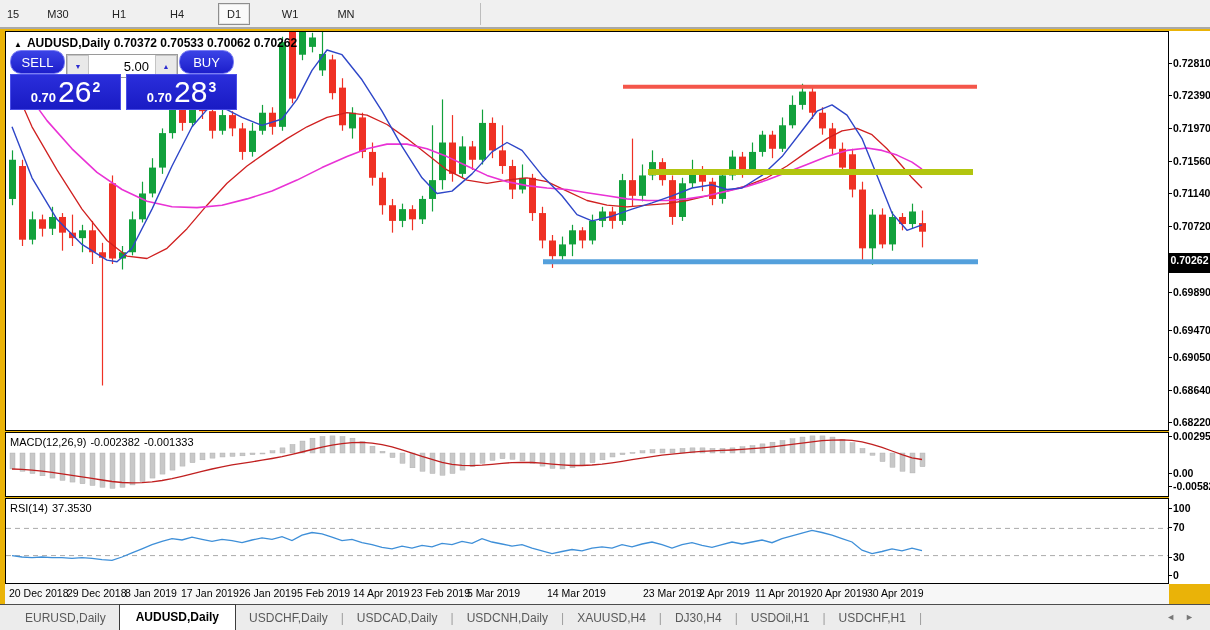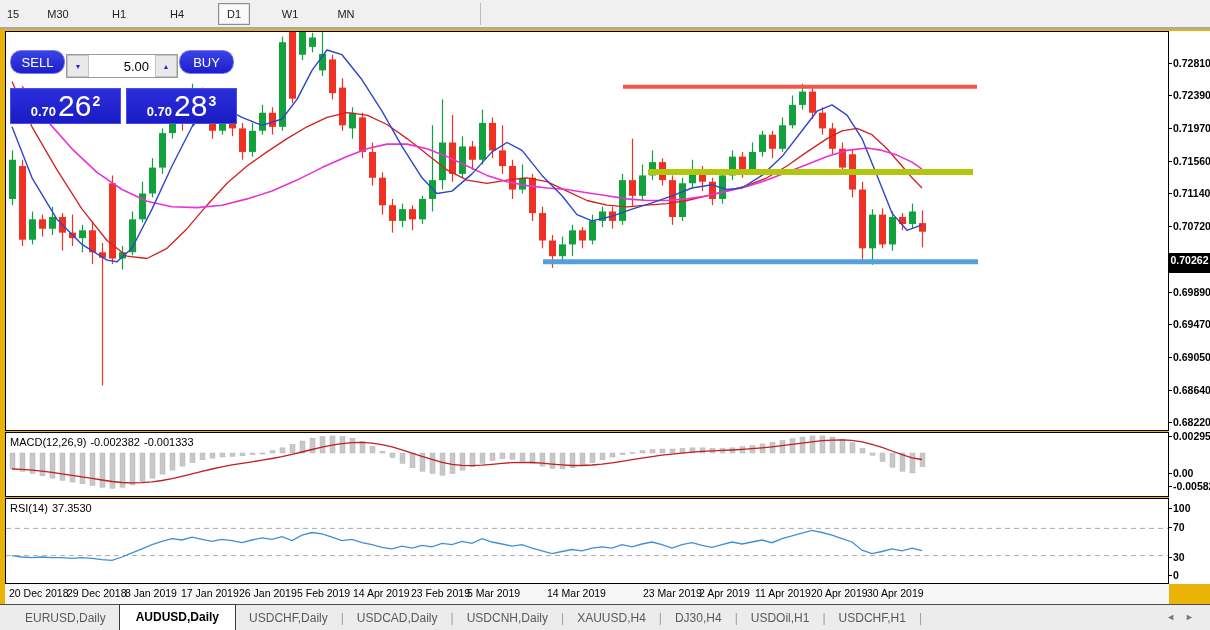--- a/index.html
+++ b/index.html
@@ -27,21 +27,21 @@
   
   .trade-panel { position:absolute; left:4px; top:18px; width:227px; z-index:10; }
   .tp-row1 { display:flex; height:24px; }
   .btn-trade { width:55px; height:24px; background:linear-gradient(#3b43e6,#1c1ecb);
      border:1px solid #7a7ef2; border-radius:11px; color:#fff; font-size:13px;
      display:flex; align-items:center; justify-content:center; cursor:pointer; }
   .vol-wrap { display:flex; height:24px; border:1px solid #9a9a9a; background:#fff; margin:4px 1px; }
   .spin { width:22px; background:#e9e9e9; border:1px solid #c4c4c4; color:#2a2ad0;
      font-size:7px; display:flex; align-items:center; justify-content:center; cursor:pointer; }
   .vol-value { width:66px; font-size:13px; display:flex; align-items:center; justify-content:flex-end; padding-right:6px; }
-  .tp-row2 { display:flex; margin-top:14px; }
+  .tp-row2 { display:flex; margin-top:0; }
   .price-box { width:111px; height:36px; background:linear-gradient(#2a2edb,#191bc4);
      border:1px solid #4a4ee8; color:#fff; display:flex; align-items:flex-end;
      justify-content:center; padding-bottom:3px; cursor:pointer; }
   .price-box + .price-box { margin-left:5px; }
   .pb-prefix { font-size:13px; font-weight:700; margin-right:2px; line-height:17px; }
   .pb-main { font-size:30px; font-weight:400; line-height:28px; }
   .pb-sup { font-size:14px; font-weight:700; line-height:10px; margin-left:1px; transform:translateY(-14px); }
   
   .axis-strip { position:absolute; left:1169px; top:31px; width:41px; height:553px; background:#fff; }
   .axis-label { position:absolute; left:4px; font-size:10.5px; font-weight:600; white-space:nowrap; }
@@ -262,20 +262,24 @@
         <rect x="903" y="179.4901999999994" width="7" height="12.540800000000331" fill="#12a13c"></rect>
         <line x1="916.5" y1="178.47125999999966" x2="916.5" y2="215.3882399999996" stroke="#ef3124" stroke-width="1.2"></line>
         <rect x="913" y="191.09043999999966" width="7" height="8.621799999999922" fill="#ef3124"></rect>
         <path d="M6,49.4L26,94.8L51,137.9L76,177.1L101,208.5L121,224.2L141,226.5L161,216.3L181,196.7L201,173.2L221,151.3L241,134.0L261,119.9L281,106.6L301,94.8L321,85.4L341,80.7L361,83.1L381,92.5L401,106.6L421,122.3L441,137.9L461,148.1L481,151.3L501,148.1L521,145.8L541,149.7L561,159.1L581,168.5L601,173.2L621,174.8L641,173.2L661,171.7L681,168.5L701,163.8L721,159.1L741,153.6L761,145.8L781,134.0L801,119.9L821,106.6L836,98.8L851,96.4L866,102.7L881,116.8L896,134.0L906,145.8L916,156.0" fill="none" stroke="#d02020" stroke-width="1.3" stroke-linejoin="round"></path>
         <path d="M16,54.1L41,88.6L66,116.8L91,140.3L116,157.5L141,169.3L166,174.8L191,175.6L216,173.2L241,166.9L266,159.1L291,148.1L316,135.6L341,124.6L361,116.8L381,112.1L401,112.1L421,116.8L441,124.6L461,134.0L481,143.4L501,149.7L521,153.6L541,156.0L561,157.5L581,160.7L601,163.8L621,166.9L641,168.5L661,168.5L681,166.9L701,163.8L721,159.1L741,154.4L761,148.1L781,140.3L801,132.5L821,124.6L841,118.4L861,116.0L876,118.4L891,123.1L906,130.1L916,137.2" fill="none" stroke="#e932d5" stroke-width="1.6" stroke-linejoin="round"></path>
         <path d="M6,94.8L26,145.8L51,187.3L76,212.4L101,228.1L111,229.7L126,216.3L146,177.1L166,134.0L186,94.8L201,77.6L216,75.2L236,85.4L256,93.3L276,87.0L291,67.4L306,38.4L321,18.0L336,22.7L356,47.8L376,79.2L396,114.4L416,145.8L431,161.5L446,159.1L466,141.9L486,119.9L501,110.5L516,118.4L536,143.4L556,163.8L571,182.6L586,188.9L606,184.2L626,177.1L646,170.9L666,163.8L686,156.0L706,152.8L721,157.5L736,156.0L756,143.4L776,124.6L796,98.8L811,79.2L826,72.9L841,83.1L856,106.6L871,143.4L886,181.1L901,198.3L916,192.8" fill="none" stroke="#2e46c8" stroke-width="1.4" stroke-linejoin="round"></path>
         <line x1="617" y1="54.86600000000004" x2="971" y2="54.86600000000004" stroke="#f4564a" stroke-width="4"></line>
         <line x1="642" y1="139.90829999999937" x2="967" y2="139.90829999999937" stroke="#b2c50f" stroke-width="6"></line>
         <line x1="537" y1="229.65339999999992" x2="972" y2="229.65339999999992" stroke="#54a0dc" stroke-width="5"></line>
       </svg>
+    <div class="chart-title">
+      <span class="tri">▲</span><span>AUDUSD,Daily</span>
+      <span>0.70372 0.70533 0.70062 0.70262</span>
+    </div>
 
     <div class="trade-panel">
       <div class="tp-row1">
         <div class="btn-trade">SELL</div>
         <div class="vol-wrap">
           <div class="spin">▼</div>
           <div class="vol-value">5.00</div>
           <div class="spin">▲</div>
         </div>
         <div class="btn-trade">BUY</div>
@@ -409,21 +413,21 @@
 
   <div class="axis-strip">
     <div class="axis-label" style="top:26px">0.72810</div>
     <div class="axis-label" style="top:58px">0.72390</div>
     <div class="axis-label" style="top:91px">0.71970</div>
     <div class="axis-label" style="top:124px">0.71560</div>
     <div class="axis-label" style="top:156px">0.71140</div>
     <div class="axis-label" style="top:189px">0.70720</div>
     <div class="price-tag" style="top:222px">0.70262</div>
     <div class="axis-label" style="top:255px">0.69890</div>
-    <div class="axis-label" style="top:287px">0.69470</div>
+    <div class="axis-label" style="top:293px">0.69470</div>
     <div class="axis-label" style="top:320px">0.69050</div>
     <div class="axis-label" style="top:353px">0.68640</div>
     <div class="axis-label" style="top:385px">0.68220</div>
     <div class="axis-label" style="top:399px">0.002957</div>
     <div class="axis-label" style="top:436px">0.00</div>
     <div class="axis-label" style="top:449px">-0.00582</div>
     <div class="axis-label" style="top:471px">100</div>
     <div class="axis-label" style="top:490px">70</div>
     <div class="axis-label" style="top:520px">30</div>
     <div class="axis-label" style="top:538px">0</div>

